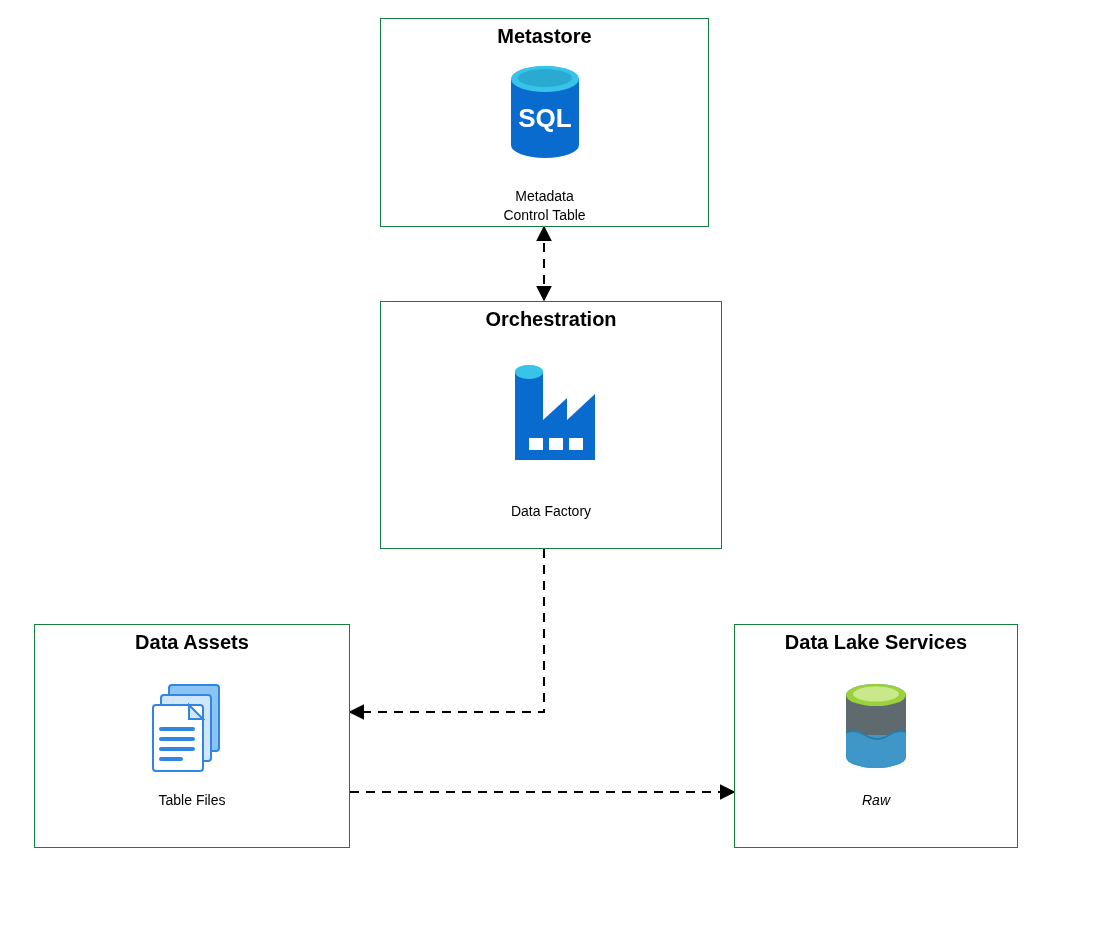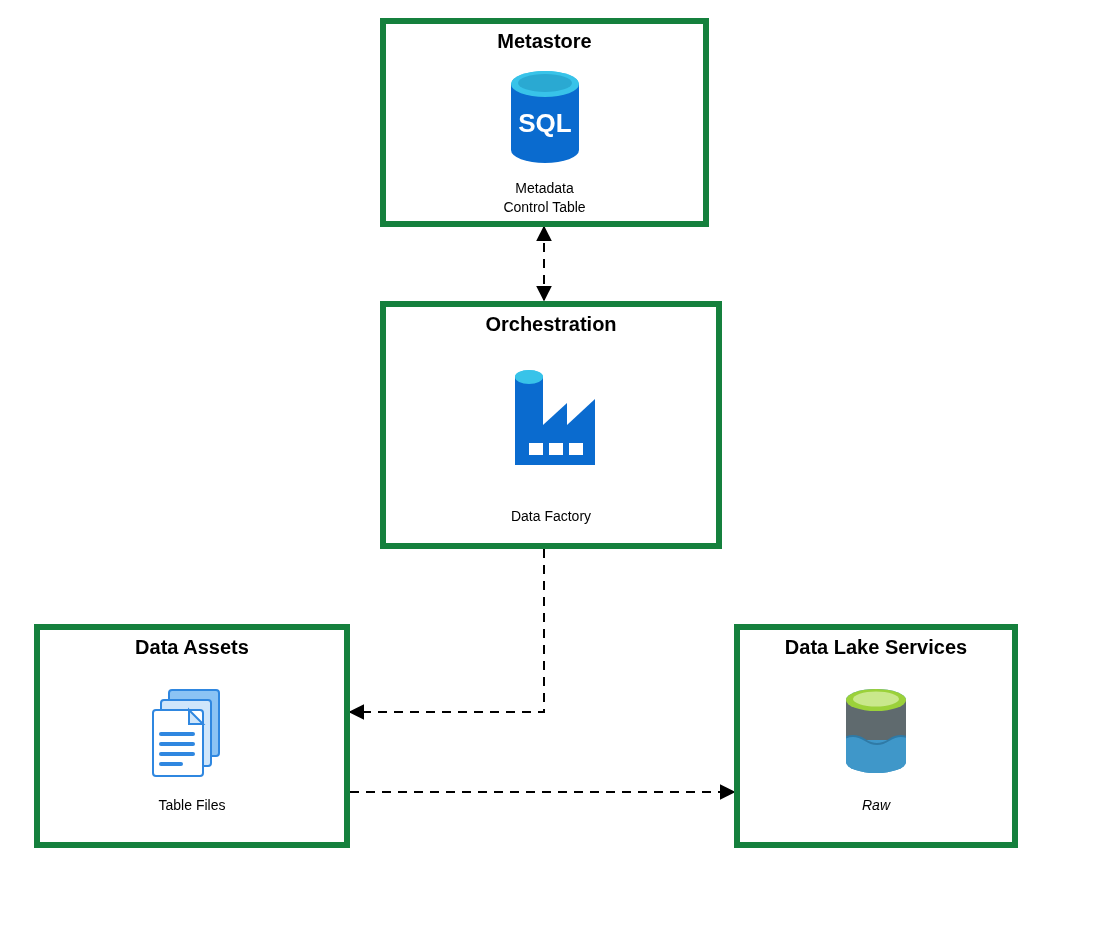--- a/index.html
+++ b/index.html
@@ -7,21 +7,21 @@
     padding: 0;
     width: 1098px;
     height: 929px;
     background: #ffffff;
     font-family: "Segoe UI", Arial, sans-serif;
     position: relative;
     overflow: hidden;
   }
   .box {
     position: absolute;
-    border: 6px solid #15803d;
+    border: 1px solid #15803d;
     background: #fff;
     box-sizing: border-box;
   }
   .box-title {
     font-size: 20px;
     font-weight: 600;
     text-align: center;
     margin-top: 6px;
     color: #000;
   }
@@ -65,21 +65,21 @@
   <div class="icon-wrap" style="top:46px;">
     <svg width="78" height="98" viewBox="0 0 78 98">
       <ellipse cx="39" cy="14" rx="34" ry="13" fill="#35c1e8"></ellipse>
       <path d="M5 14 v66 a34 13 0 0 0 68 0 V14" fill="#0a6bcf"></path>
       <ellipse cx="39" cy="14" rx="34" ry="13" fill="none" stroke="#0a6bcf" stroke-width="0"></ellipse>
       <ellipse cx="39" cy="14" rx="34" ry="13" fill="#38c3e9"></ellipse>
       <ellipse cx="39" cy="13" rx="27" ry="9" fill="#2aa9d2"></ellipse>
       <text x="39" y="62" text-anchor="middle" font-family="Segoe UI, Arial" font-size="26" font-weight="700" fill="#ffffff">SQL</text>
     </svg>
   </div>
-  <div class="caption" style="position:absolute; left:0; right:0; top:155px;">
+  <div class="caption" style="position:absolute; left:0; right:0; top:168px;">
     <span>Metadata</span><br>
     <span>Control Table</span>
   </div>
 </div>
 
 <div class="box" style="left:380px; top:301px; width:342px; height:248px;">
   <div class="box-title">Orchestration</div>
   <div class="icon-wrap" style="top:56px;">
     <svg width="108" height="110" viewBox="0 0 108 110">
 

